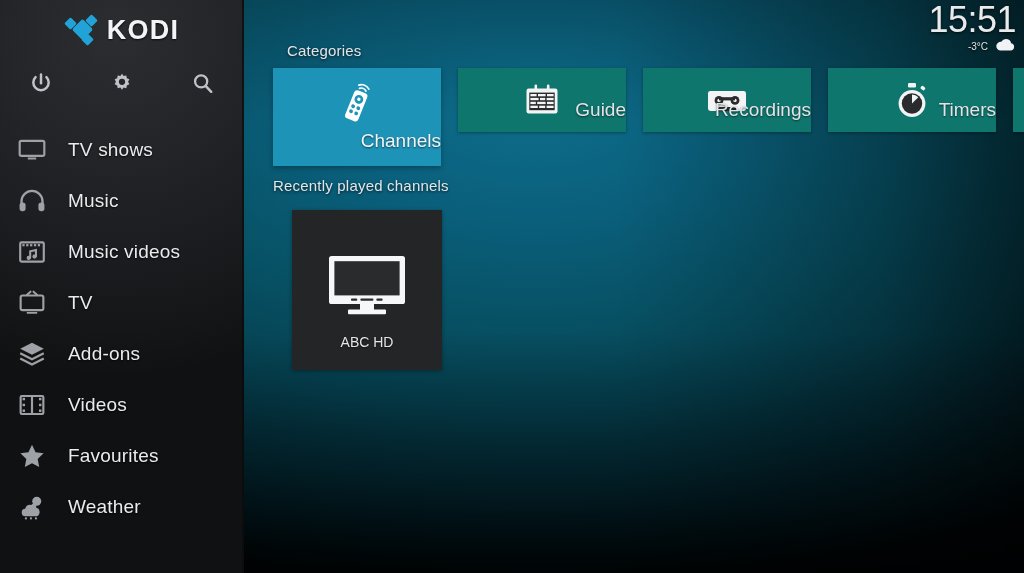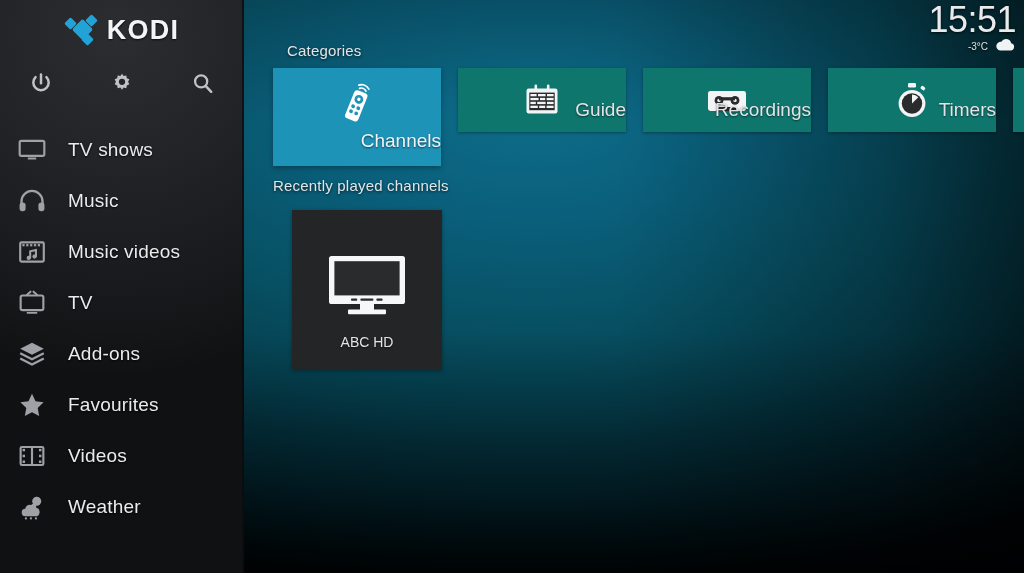--- a/index.html
+++ b/index.html
@@ -238,42 +238,42 @@
           <path d="M3 13.4l11 5.6 11-5.6" stroke="#9ea2a6" stroke-width="2.1" fill="none" stroke-linejoin="round"></path>
           <path d="M3 18.2l11 5.6 11-5.6" stroke="#9ea2a6" stroke-width="2.1" fill="none" stroke-linejoin="round"></path>
         </svg>
       </span>
       <span class="mi-lbl">Add-ons</span>
     </div>
 
     <div class="mi">
       <span class="mi-ico">
         <svg width="30" height="30" viewBox="0 0 28 28">
-          <path fill="#9ea2a6" d="M14 3.6l3.3 6.9 7.5 1-5.5 5.3 1.4 7.5L14 20.7l-6.7 3.6 1.4-7.5-5.5-5.3 7.5-1z"></path>
-        </svg>
-      </span>
-      <span class="mi-lbl">Favourites</span>
-    </div>
-
-    <div class="mi">
-      <span class="mi-ico">
-        <svg width="30" height="30" viewBox="0 0 28 28">
           <rect x="3.4" y="5.6" width="21.2" height="16.8" rx="1.2" stroke="#9ea2a6" stroke-width="2" fill="none"></rect>
           <g fill="#9ea2a6">
             <rect x="5.2" y="7.3" width="2.3" height="2.3"></rect>
               <rect x="5.2" y="12.8" width="2.3" height="2.3"></rect>
             <rect x="5.2" y="18.2" width="2.3" height="2.3"></rect>
             <rect x="20.5" y="7.3" width="2.3" height="2.3"></rect>
               <rect x="20.5" y="12.8" width="2.3" height="2.3"></rect>
             <rect x="20.5" y="18.2" width="2.3" height="2.3"></rect>
             <rect x="13" y="5.6" width="2" height="16.8"></rect>
           </g>
         </svg>
       </span>
       <span class="mi-lbl">Videos</span>
+    </div>
+
+    <div class="mi">
+      <span class="mi-ico">
+        <svg width="30" height="30" viewBox="0 0 28 28">
+          <path fill="#9ea2a6" d="M14 3.6l3.3 6.9 7.5 1-5.5 5.3 1.4 7.5L14 20.7l-6.7 3.6 1.4-7.5-5.5-5.3 7.5-1z"></path>
+        </svg>
+      </span>
+      <span class="mi-lbl">Favourites</span>
     </div>
 
     <div class="mi">
       <span class="mi-ico">
         <svg width="30" height="30" viewBox="0 0 28 28">
           <circle cx="18.4" cy="8.6" r="4.2" fill="#9ea2a6"></circle>
           <path fill="#9ea2a6" d="M16.4 10.6a4.3 4.3 0 0 0-3.1 1.5 4.9 4.9 0 0 0-1.1-.1 4.6 4.6 0 0 0-4.5 3.7 3.5 3.5 0 0 0 .4 7h8.9a4.1 4.1 0 0 0 .9-8.1 4.2 4.2 0 0 0-1.5-4z"></path>
           <g fill="#9ea2a6">
             <rect x="7.3" y="23.6" width="2" height="2" rx="0.9"></rect>
             <rect x="12" y="23.6" width="2" height="2" rx="0.9"></rect>

